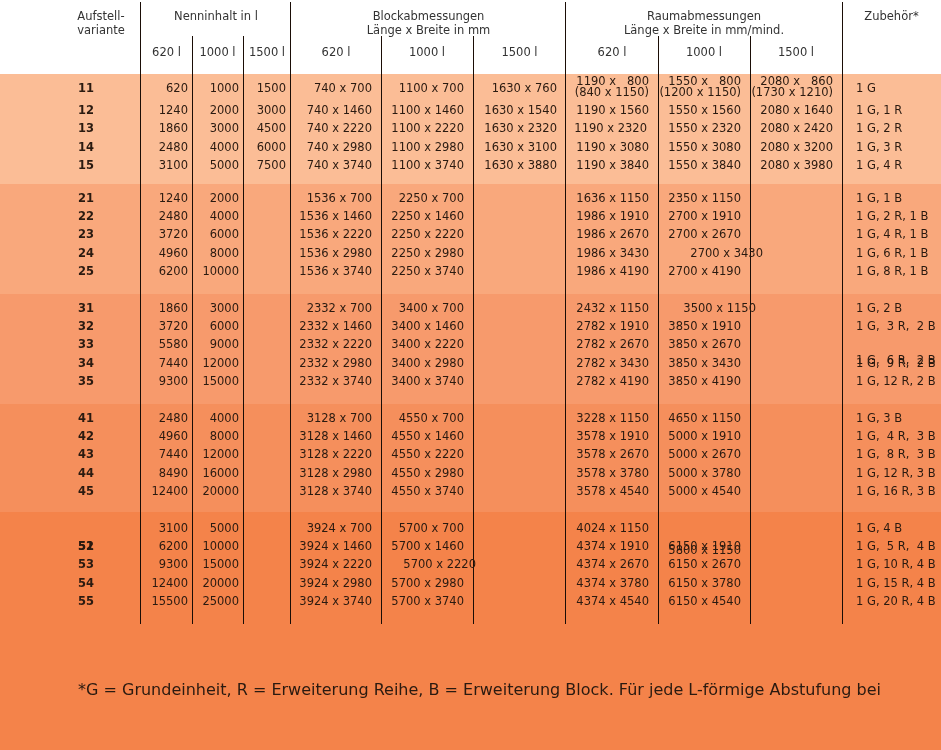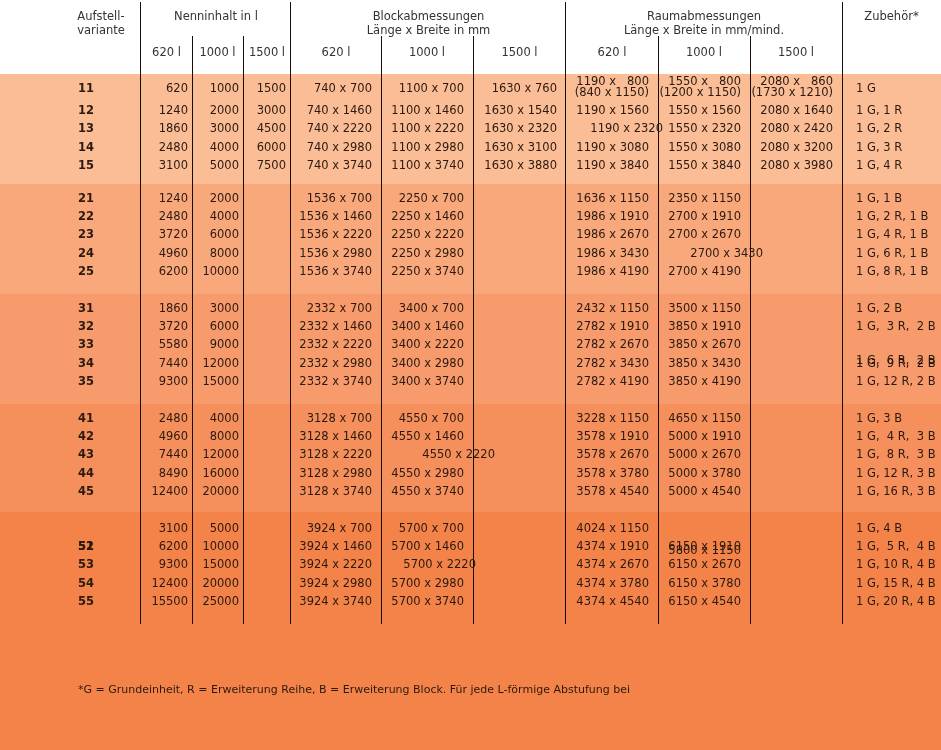--- a/index.html
+++ b/index.html
@@ -10,21 +10,21 @@
   .b2{top:184px;height:110px;background:#f9a87c;}
   .b3{top:294px;height:110px;background:#f79a6c;}
   .b4{top:404px;height:108px;background:#f58f5c;}
   .b5{top:512px;height:238px;background:#f4834a;}
   .vl{position:absolute;width:1px;background:#1a0d06;}
   .t{position:absolute;white-space:nowrap;line-height:14px;}
   .r{text-align:right;}
   .c{text-align:center;}
   .bold{font-weight:bold;}
   .hd{font-size:11.5px;color:#333;}
-  .foot{position:absolute;left:78px;top:683px;font-size:11px;line-height:14px;color:#2a1a10;}
+  .foot{position:absolute;left:78px;top:683px;font-size:16px;line-height:14px;color:#2a1a10;}
   .foot .l2{padding-left:28px;}
 </style>
 </head>
 <body>
 
 <div class="hdr"></div>
 <div class="band b1"></div>
 <div class="band b2"></div>
 <div class="band b3"></div>
 <div class="band b4"></div>
@@ -91,21 +91,21 @@
       <div class="t" style="left: 856px; width: 85px; top: 103.2px; white-space: pre;">1 G, 1 R</div>
     </div>
     <div>
       <div class="t bold" style="left: 78px; width: 40px; top: 121.4px;">13</div>
       <div class="t r" style="left: 141px; width: 47px; top: 121.4px;">1860</div>
       <div class="t r" style="left: 192px; width: 47px; top: 121.4px;">3000</div>
       <div class="t r" style="left: 243px; width: 43px; top: 121.4px;">4500</div>
       <div class="t r" style="left: 291px; width: 81px; top: 121.4px;">740 x 2220</div>
       <div class="t r" style="left: 381px; width: 83px; top: 121.4px;">1100 x 2220</div>
       <div class="t r" style="left: 473px; width: 84px; top: 121.4px;">1630 x 2320</div>
-      <div class="t r" style="left: 580px; width: 83px; top: 121.4px;">1190 x 2320</div>
+      <div class="t r" style="left: 564px; width: 83px; top: 121.4px;">1190 x 2320</div>
       <div class="t r" style="left: 658px; width: 83px; top: 121.4px;">1550 x 2320</div>
       <div class="t r" style="left: 750px; width: 83px; top: 121.4px;">2080 x 2420</div>
       <div class="t" style="left: 856px; width: 85px; top: 121.4px; white-space: pre;">1 G, 2 R</div>
     </div>
     <div>
       <div class="t bold" style="left: 78px; width: 40px; top: 139.6px;">14</div>
       <div class="t r" style="left: 141px; width: 47px; top: 139.6px;">2480</div>
       <div class="t r" style="left: 192px; width: 47px; top: 139.6px;">4000</div>
       <div class="t r" style="left: 243px; width: 43px; top: 139.6px;">6000</div>
       <div class="t r" style="left: 291px; width: 81px; top: 139.6px;">740 x 2980</div>
@@ -196,21 +196,21 @@
     </div>
     <div>
       <div class="t bold" style="left: 78px; width: 40px; top: 301px;">31</div>
       <div class="t r" style="left: 141px; width: 47px; top: 301px;">1860</div>
       <div class="t r" style="left: 192px; width: 47px; top: 301px;">3000</div>
       <div class="t r" style="left: 243px; width: 43px; top: 301px;"></div>
       <div class="t r" style="left: 291px; width: 81px; top: 301px;">2332 x   700</div>
       <div class="t r" style="left: 381px; width: 83px; top: 301px;">3400 x   700</div>
       <div class="t r" style="left: 473px; width: 84px; top: 301px;"></div>
       <div class="t r" style="left: 566px; width: 83px; top: 301px;">2432 x 1150</div>
-      <div class="t r" style="left: 658px; width: 83px; top: 301px;">3500 x 1150</div>
+      <div class="t r" style="left: 658px; width: 83px; top: 301px; padding-left: 15px;">3500 x 1150</div>
       <div class="t r" style="left: 750px; width: 83px; top: 301px;"></div>
       <div class="t" style="left: 856px; width: 85px; top: 301px; white-space: pre;">1 G, 2 B</div>
     </div>
     <div>
       <div class="t bold" style="left: 78px; width: 40px; top: 319.2px;">32</div>
       <div class="t r" style="left: 141px; width: 47px; top: 319.2px;">3720</div>
       <div class="t r" style="left: 192px; width: 47px; top: 319.2px;">6000</div>
       <div class="t r" style="left: 243px; width: 43px; top: 319.2px;"></div>
       <div class="t r" style="left: 291px; width: 81px; top: 319.2px;">2332 x 1460</div>
       <div class="t r" style="left: 381px; width: 83px; top: 319.2px;">3400 x 1460</div>
@@ -284,21 +284,21 @@
       <div class="t r" style="left: 658px; width: 83px; top: 429.2px;">5000 x 1910</div>
       <div class="t r" style="left: 750px; width: 83px; top: 429.2px;"></div>
       <div class="t" style="left: 856px; width: 85px; top: 429.2px; white-space: pre;">1 G,  4 R,  3 B</div>
     </div>
     <div>
       <div class="t bold" style="left: 78px; width: 40px; top: 447.4px;">43</div>
       <div class="t r" style="left: 141px; width: 47px; top: 447.4px;">7440</div>
       <div class="t r" style="left: 192px; width: 47px; top: 447.4px;">12000</div>
       <div class="t r" style="left: 243px; width: 43px; top: 447.4px;"></div>
       <div class="t r" style="left: 291px; width: 81px; top: 447.4px;">3128 x 2220</div>
-      <div class="t r" style="left: 402px; width: 83px; top: 447.4px; padding-left: 10px;">4550 x 2220</div>
+      <div class="t r" style="left: 381px; width: 83px; top: 447.4px;">4550 x 2220</div>
       <div class="t r" style="left: 473px; width: 84px; top: 447.4px;"></div>
       <div class="t r" style="left: 566px; width: 83px; top: 447.4px;">3578 x 2670</div>
       <div class="t r" style="left: 658px; width: 83px; top: 447.4px;">5000 x 2670</div>
       <div class="t r" style="left: 750px; width: 83px; top: 447.4px;"></div>
       <div class="t" style="left: 856px; width: 85px; top: 447.4px; white-space: pre;">1 G,  8 R,  3 B</div>
     </div>
     <div>
       <div class="t bold" style="left: 78px; width: 40px; top: 465.6px;">44</div>
       <div class="t r" style="left: 141px; width: 47px; top: 465.6px;">8490</div>
       <div class="t r" style="left: 192px; width: 47px; top: 465.6px;">16000</div>

